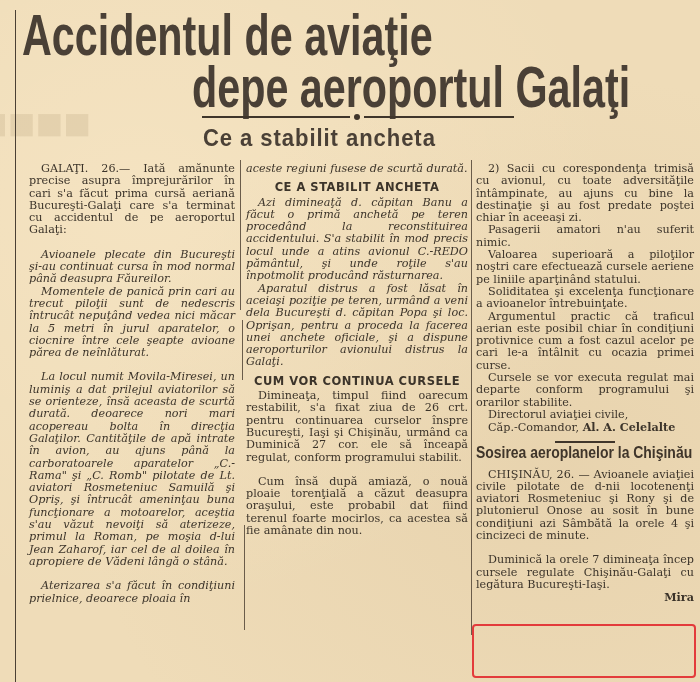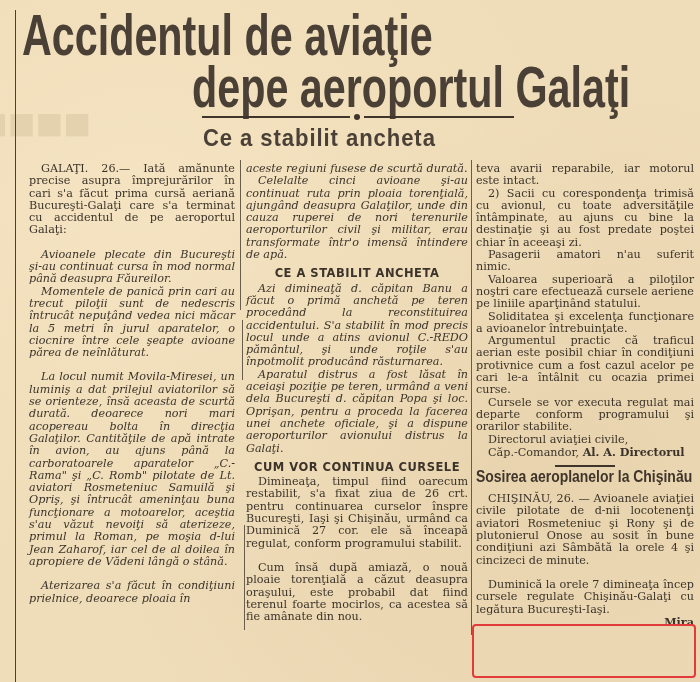--- a/index.html
+++ b/index.html
@@ -100,41 +100,39 @@
     <p class="it gap">La locul numit Movila-Miresei, un luminiş a dat prilejul aviatorilor să se orienteze, însă aceasta de scurtă durată. deoarece nori mari acopereau bolta în direcţia Galaţilor. Cantităţile de apă intrate în avion, au ajuns până la carboratoarele aparatelor „C.-Rama" şi „C. Romb" pilotate de Lt. aviatori Rosmeteniuc Samuilă şi Opriş, şi întrucât ameninţau buna funcţionare a motoarelor, aceştia s'au văzut nevoiţi să aterizeze, primul la Roman, pe moşia d-lui Jean Zaharof, iar cel de al doilea în apropiere de Vădeni lângă o stână.</p>
     <p class="it gap">Aterizarea s'a făcut în condiţiuni prielnice, deoarece ploaia în</p>
   </div>
 
   <div class="col-rule" style="left:240px; top:160px; height:150px;"></div>
   <div class="col-rule" style="left:242px; top:320px; height:60px;"></div>
   <div class="col-rule" style="left:244px; top:525px; height:105px;"></div>
 
   <div class="col col-2">
     <p class="it" style="text-indent:0">aceste regiuni fusese de scurtă durată.</p>
-    <p class="it">Celelalte cinci avioane şi-au continuat ruta prin ploaia torenţială, ajungând deasupra Galaţilor, unde din cauza ruperei de nori terenurile aeroporturilor civil şi militar, erau transformate într'o imensă întindere de apă.</p>
     <div class="sec-head">CE A STABILIT ANCHETA</div>
     <p class="it">Azi dimineaţă d. căpitan Banu a făcut o primă anchetă pe teren procedând la reconstituirea accidentului. S'a stabilit în mod precis locul unde a atins avionul C.-REDO pământul, şi unde roţile s'au înpotmolit producând răsturnarea.</p>
     <p class="it">Aparatul distrus a fost lăsat în aceiaşi poziţie pe teren, urmând a veni dela Bucureşti d. căpitan Popa şi loc. Oprişan, pentru a proceda la facerea unei anchete oficiale, şi a dispune aeroporturilor avionului distrus la Galaţi.</p>
     <div class="sec-head">CUM VOR CONTINUA CURSELE</div>
     <p>Dimineaţa, timpul fiind oarecum restabilit, s'a fixat ziua de 26 crt. pentru continuarea curselor înspre Bucureşti, Iaşi şi Chişinău, urmând ca Duminică 27 cor. ele să înceapă regulat, conform programului stabilit.</p>
     <p class="gap">Cum însă după amiază, o nouă ploaie torenţială a căzut deasupra oraşului, este probabil dat fiind terenul foarte mocirlos, ca acestea să fie amânate din nou.</p>
   </div>
 
   <div class="col-rule" style="left:471px; top:160px; height:475px;"></div>
 
   <div class="col col-3">
-    <p style="text-indent:0">teva avarii reparabile, iar motorul este intact.</p>
     <p>2) Sacii cu corespondenţa trimisă cu avionul, cu toate adversităţile întâmpinate, au ajuns cu bine la destinaţie şi au fost predate poştei chiar în aceeaşi zi.</p>
     <p>Pasagerii amatori n'au suferit nimic.</p>
     <p>Valoarea superioară a piloţilor noştri care efectuează cursele aeriene pe liniile aparţinând statului.</p>
     <p>Soliditatea şi excelenţa funcţionare a avioanelor întrebuinţate.</p>
     <p>Argumentul practic că traficul aerian este posibil chiar în condiţiuni protivnice cum a fost cazul acelor pe cari le-a întâlnit cu ocazia primei curse.</p>
     <p>Cursele se vor executa regulat mai departe conform programului şi orarilor stabilite.</p>
     <p class="sig">Directorul aviaţiei civile,</p>
-    <p class="sig"><span>Căp.-Comandor,</span> <span class="sig-name">Al. A. Directorul</span></p>
+    <p class="sig"><span>Căp.-Comandor,</span> <span class="sig-name">Al. A. Celelalte</span></p>
     <div class="divider"></div>
     <div class="sub-headline">Sosirea aeroplanelor la Chişinău</div>
     <p>CHIŞINĂU, 26. — Avioanele aviaţiei civile pilotate de d-nii locotenenţi aviatori Rosmeteniuc şi Rony şi de plutonierul Onose au sosit în bune condiţiuni azi Sâmbătă la orele 4 şi cincizeci de minute.</p>
     <p class="gap">Duminică la orele 7 dimineaţa încep cursele regulate Chişinău-Galaţi cu legătura Bucureşti-Iaşi.</p>
     <p class="author">Mira</p>
   </div>
 
   <div class="highlight"></div>
 </div>
 

